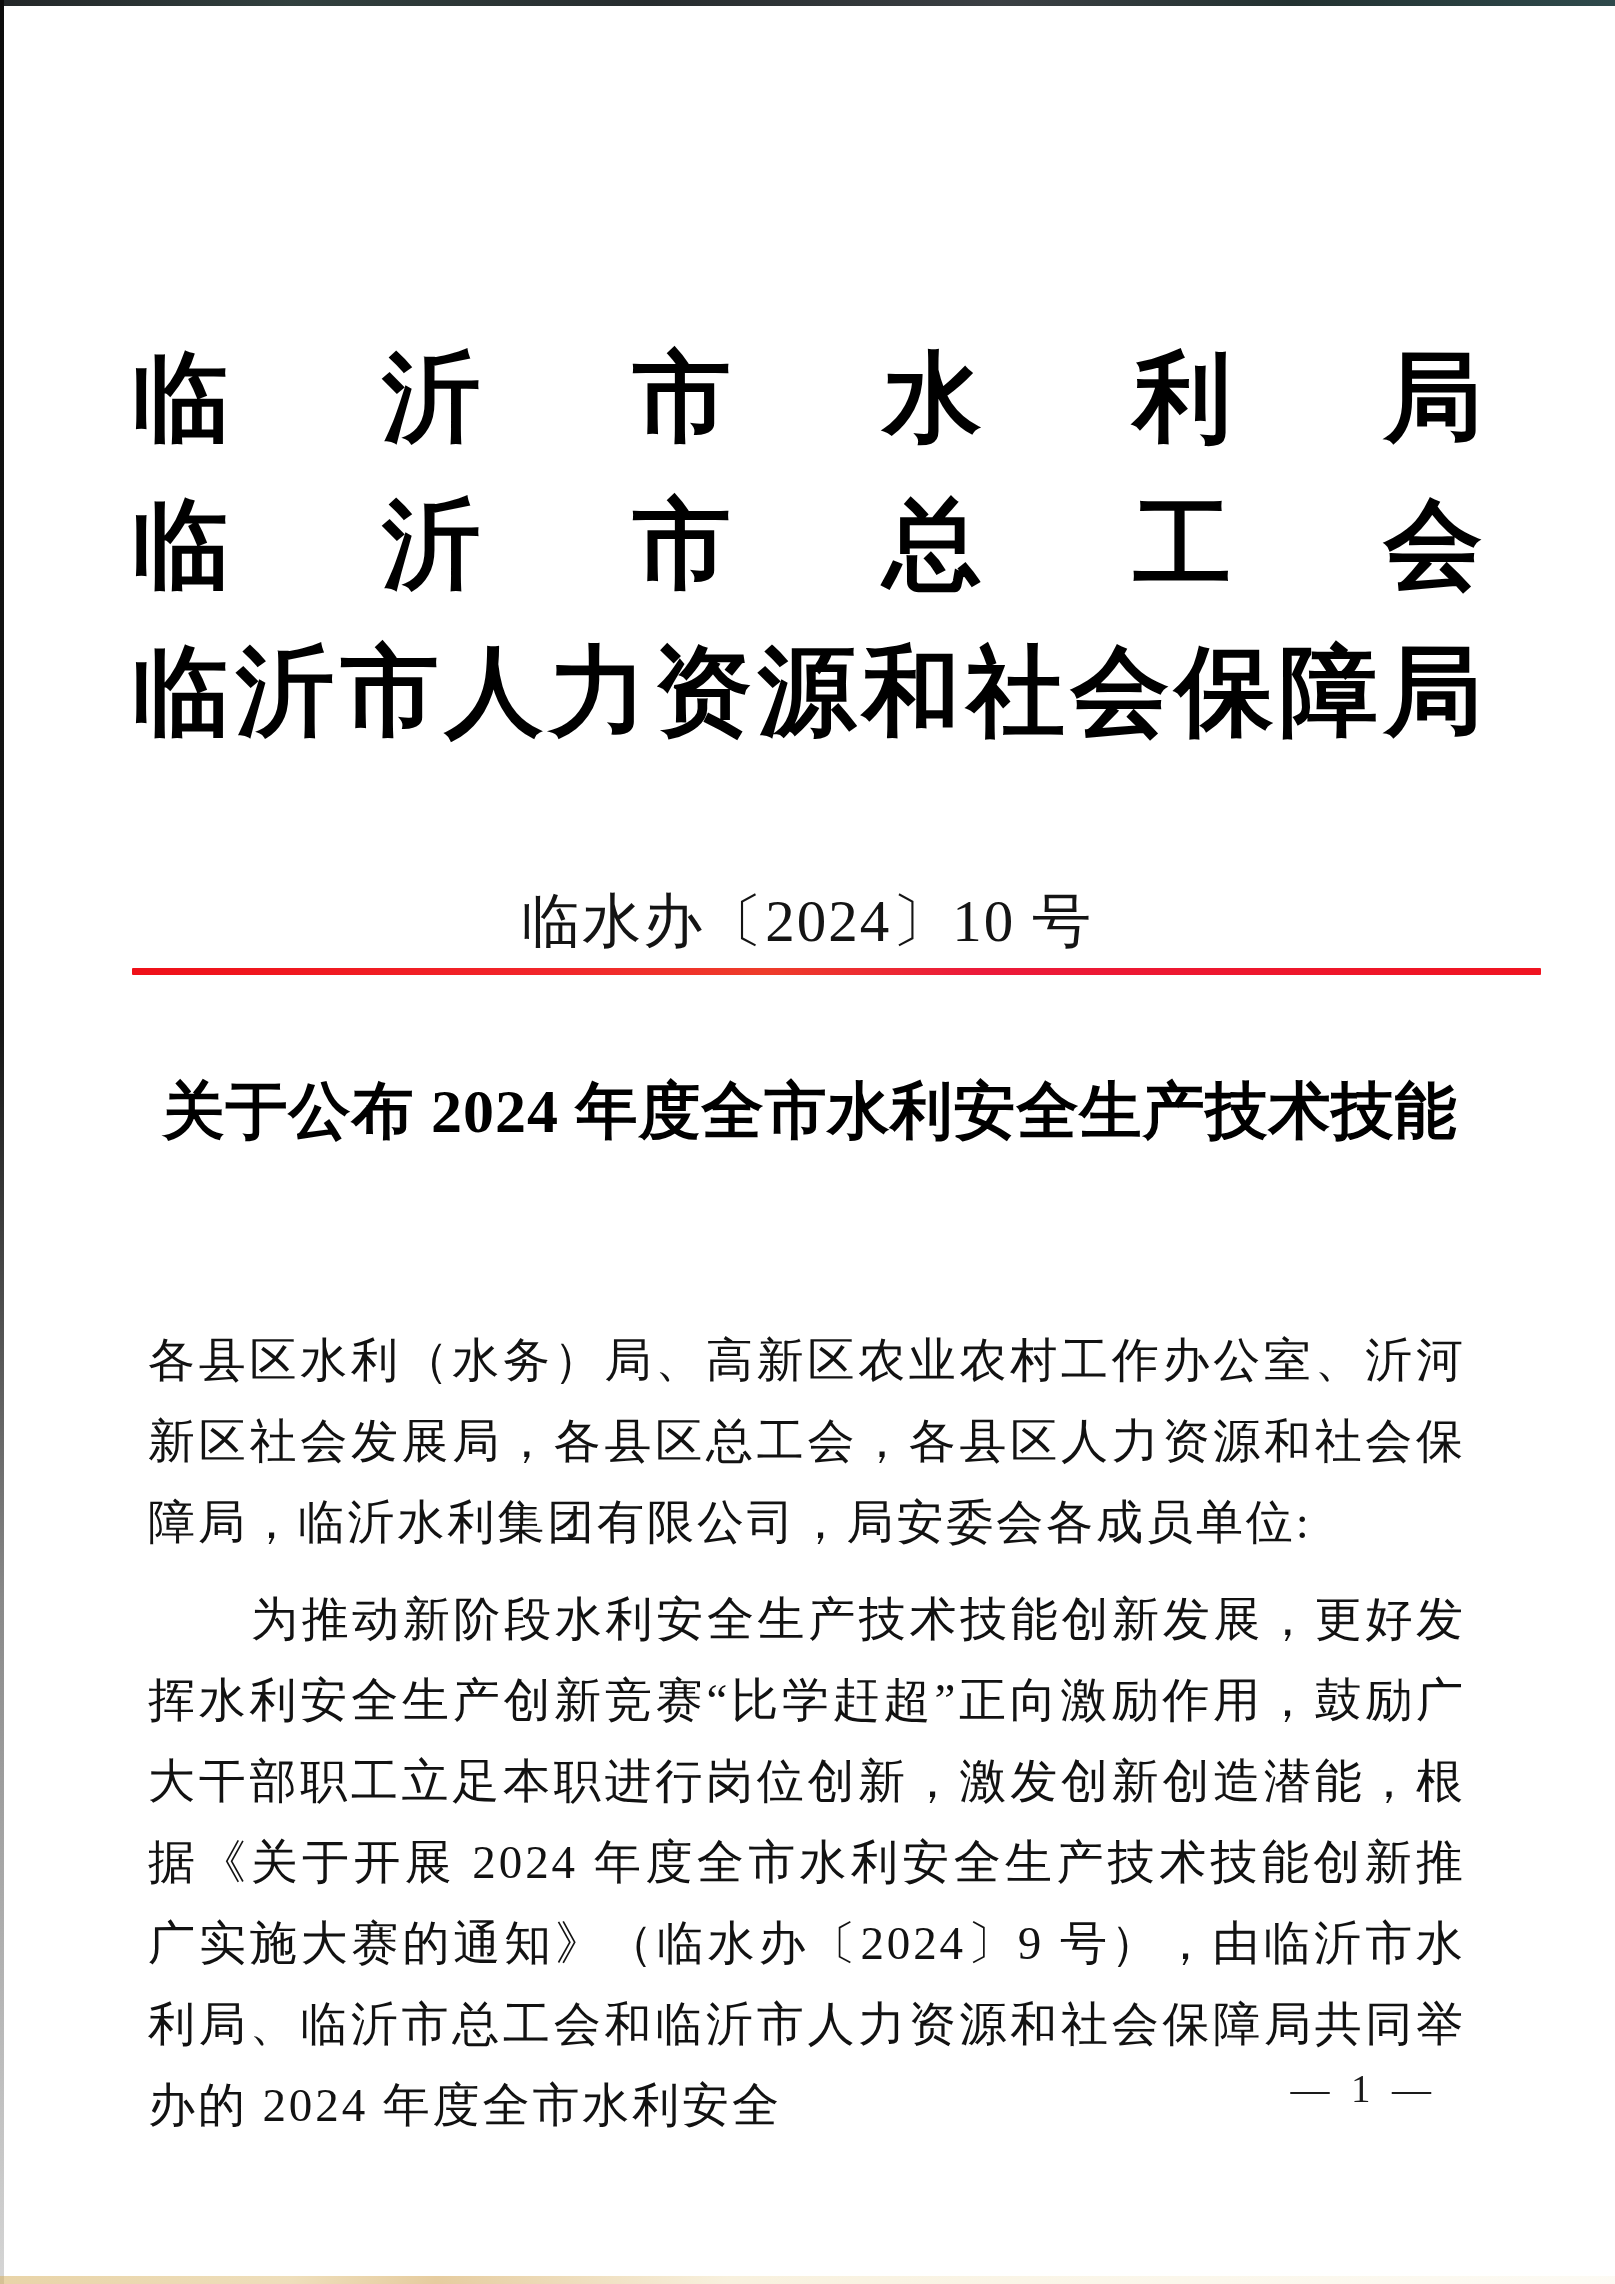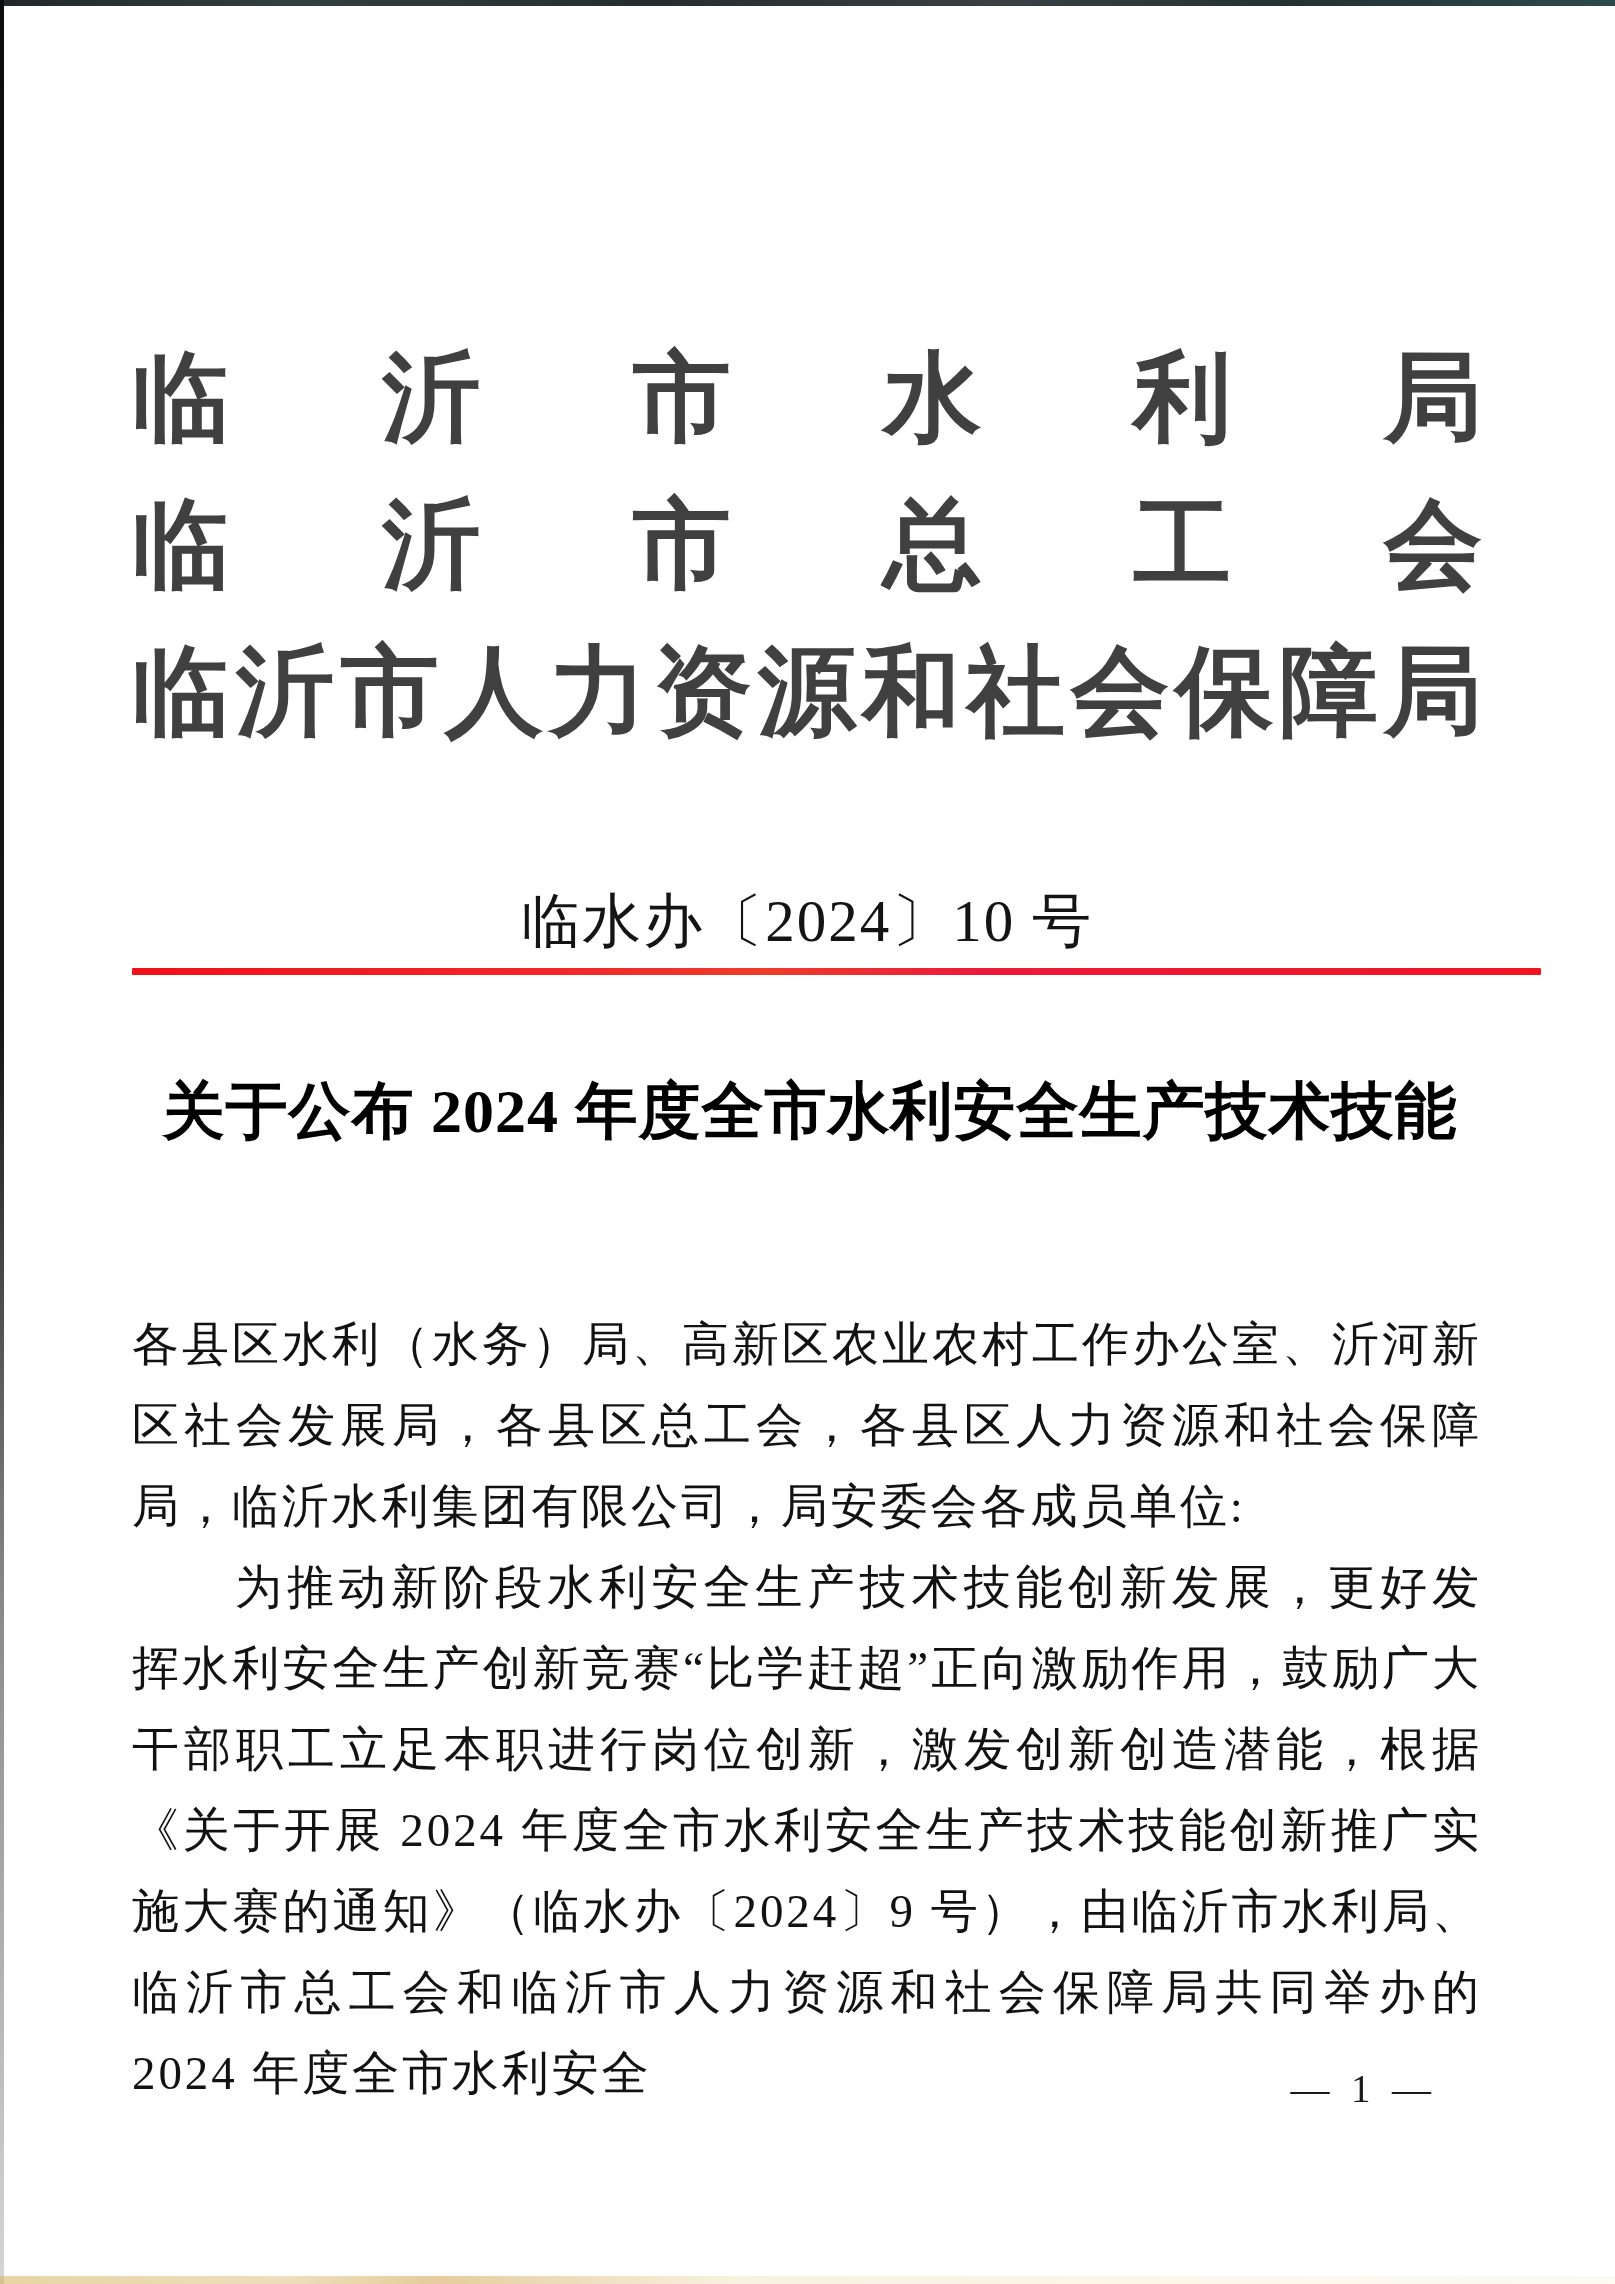--- a/index.html
+++ b/index.html
@@ -39,21 +39,21 @@
       rgba(209,162,80,0.55) 27%, rgba(235,214,160,0.35) 45%,
       rgba(240,224,180,0.28) 70%, rgba(244,232,198,0.2) 100%);
   }
 
   
   .org-header {
     position: absolute;
     top: 325px;
     left: 132px;
     width: 1350px;
-    color: #404040;
+    color: #000000;
     font-weight: bold;
     font-size: 98px;
     line-height: 147px;
     text-align: justify;
     text-align-last: justify;
     text-justify: inter-character;
     white-space: nowrap;
   }
   .org-line {
     display: block;
@@ -109,21 +109,21 @@
     left: 132px;
     width: 1350px;
     font-size: 47px;
     line-height: 81px;
     color: #121212;
     text-align: justify;
     text-justify: inter-character;
     letter-spacing: 2.9px;
   }
   .doc-body p {
-    margin: 0;
+    margin: 16px;
   }
   .para-indent {
     text-indent: 103px;
   }
 
   
   .page-number {
     position: absolute;
     top: 2066px;
     right: 178px;

